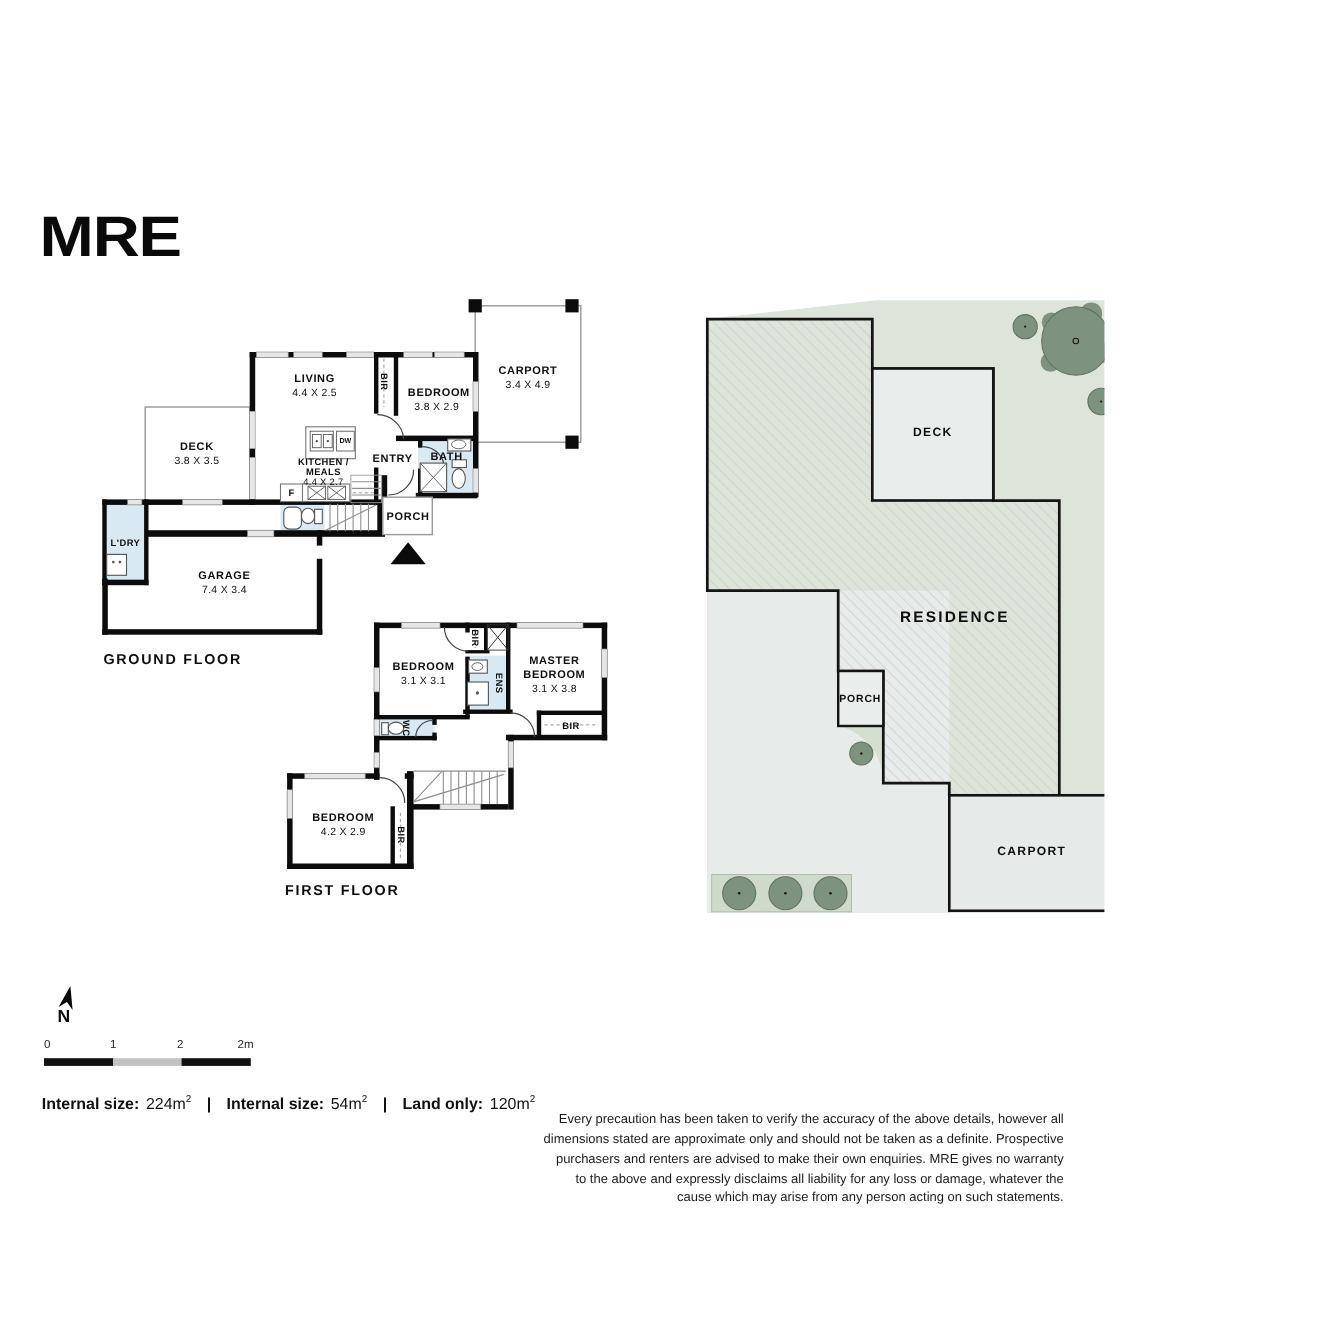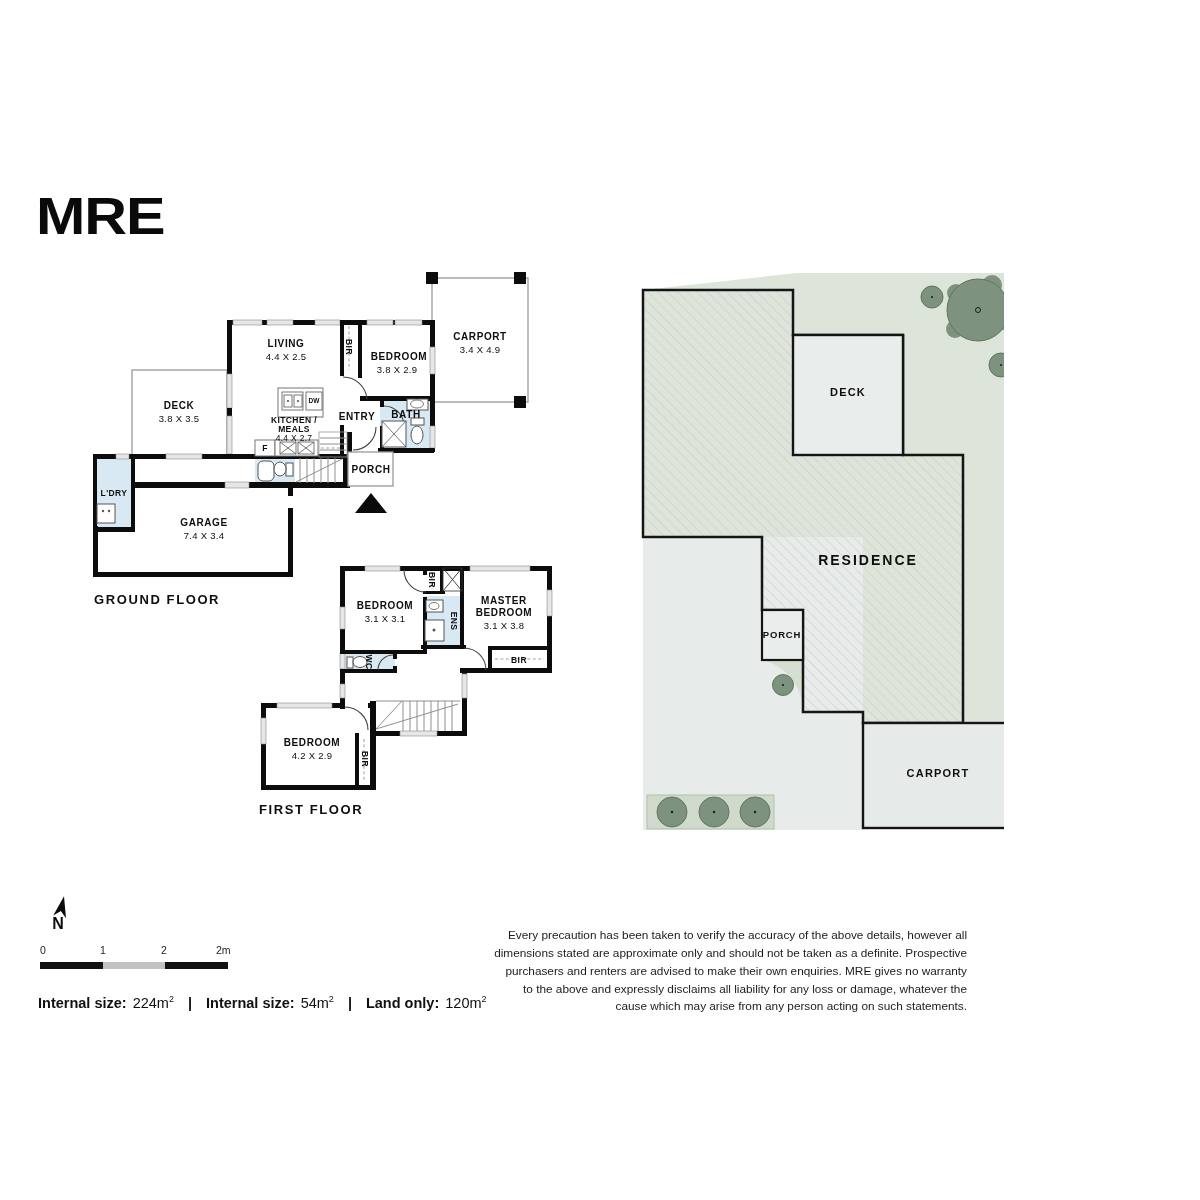--- a/index.html
+++ b/index.html
@@ -22,21 +22,21 @@
   .bar div{flex:1;}
   .seg-dark{background:#111;}
   .seg-light{background:#c2c2c2;}
 
   .sizes{left:38px;top:994px;font-size:14.5px;color:#111;}
   .sizes b{font-weight:bold;}
   .sizes .val{font-weight:400;padding-left:6px;}
   .sizes sup{font-size:9px;}
   .sizes .sep{padding:0 14px;font-weight:bold;color:#111;}
 
-  .disclaimer{right:37px;top:915px;width:474px;text-align:right;
+  .disclaimer{right:37px;top:997px;width:474px;text-align:right;
               font-size:11.8px;line-height:1.52;color:#1b1b1b;}
 
   
   .wall{fill:#0c0c0c;}
   .win{fill:#e6e6e6;stroke:#8a8a8a;stroke-width:0.6;}
   .thin{fill:#ffffff;stroke:#9a9a9a;stroke-width:1.3;}
   .blue{fill:#d9e9f4;}
   .fx{fill:#ffffff;stroke:#555;stroke-width:1;}
   .fxl{fill:none;stroke:#555;stroke-width:0.8;}
   .door{fill:none;stroke:#444;stroke-width:1.1;}

